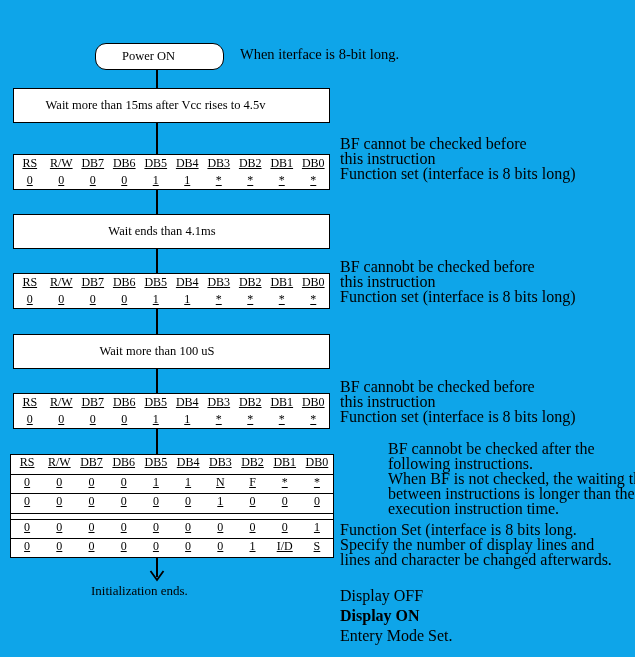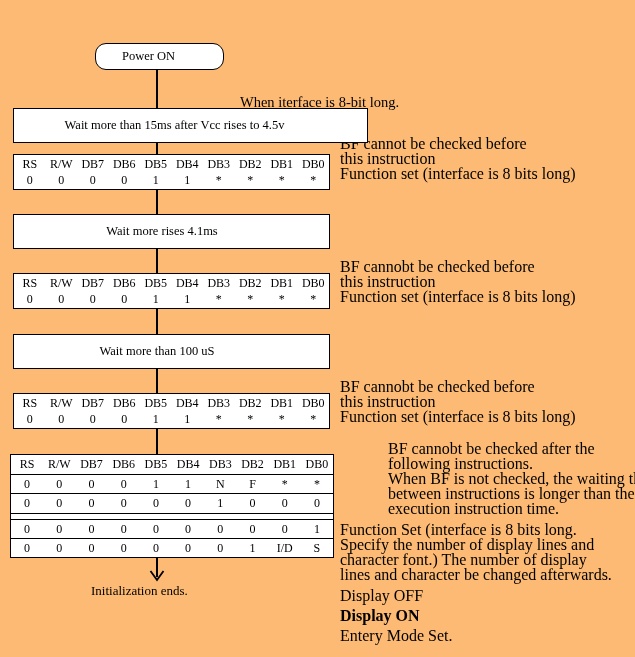--- a/index.html
+++ b/index.html
@@ -1,20 +1,20 @@
 <!DOCTYPE html>
 <html><head>
 <meta charset="utf-8">
 <style>
   html, body { margin: 0; padding: 0; background: #ffffff; }
   .stage {
     position: relative;
     width: 635px;
     height: 657px;
-    background: #fdba74;
+    background: #0ea5e9;
     color: #000000;
     font-family: "Liberation Serif", "DejaVu Serif", serif;
     overflow: hidden;
   }
   .vline {
     position: absolute;
     left: 156px;
     width: 2px;
     background: #000000;
     z-index: 0;
@@ -38,27 +38,26 @@
     align-items: center;
     justify-content: center;
     font-size: 12.5px;
     white-space: nowrap;
   }
   .heading {
     position: absolute;
     font-size: 14.5px;
     white-space: nowrap;
     z-index: 1;
-    margin-top: 48px;
   }
   .bit-table { padding-top: 1px; }
   .bit-row {
     display: flex;
-    align-items: center;
     height: 16.5px;
+    text-decoration: underline;
   }
   .cell {
     flex: 1;
     text-align: center;
     font-size: 12px;
     white-space: nowrap;
   }
   .big-table .bit-row.sep { border-bottom: 1.1px solid #000000; }
   .h19 { height: 19px; }
   .h18 { height: 18px; }
@@ -87,21 +86,21 @@
 <div class="stage">
 
   <div class="vline" style="top:68px;height:509px;"></div>
 
   <div class="node rounded" style="left:95px;top:43px;width:129px;height:27px;padding-right:22px;">
     <span>Power ON</span>
   </div>
 
   <div class="heading" style="left:240px;top:46px;">When iterface is 8-bit long.</div>
 
-  <div class="node waitbox" style="left:13px;top:108px;width:355px;height:35px;padding-right:32px;">
+  <div class="node waitbox" style="left:13px;top:88px;width:317px;height:35px;padding-right:32px;">
     <span>Wait more than 15ms after Vcc rises to 4.5v</span>
   </div>
 
   <div class="node bit-table" style="left:13px;top:154px;width:317px;">
     <div class="bit-row">
         <span class="cell">RS</span>
         <span class="cell">R/W</span>
         <span class="cell">DB7</span>
         <span class="cell">DB6</span>
         <span class="cell">DB5</span>
@@ -119,21 +118,21 @@
         <span class="cell">1</span>
         <span class="cell">1</span>
         <span class="cell">*</span>
         <span class="cell">*</span>
         <span class="cell">*</span>
         <span class="cell">*</span>
       </div>
   </div>
 
   <div class="node waitbox" style="left:13px;top:214px;width:317px;height:35px;padding-right:19px;">
-    <span>Wait more rises 4.1ms</span>
+    <span>Wait ends than 4.1ms</span>
   </div>
 
   <div class="node bit-table" style="left:13px;top:273px;width:317px;">
     <div class="bit-row">
         <span class="cell">RS</span>
         <span class="cell">R/W</span>
         <span class="cell">DB7</span>
         <span class="cell">DB6</span>
         <span class="cell">DB5</span>
         <span class="cell">DB4</span>
@@ -279,21 +278,20 @@
       <div>BF cannobt be checked after the</div>
       <div>following instructions.</div>
       <div>When BF is not checked, the waiting this</div>
       <div>between instructions is longer than the</div>
       <div>execution instruction time.</div>
     </div>
 
   <div class="ann" style="top:522px;">
       <div>Function Set (interface is 8 bits long.</div>
       <div>Specify the number of display lines and</div>
-      <div>character font.) The number of display</div>
       <div>lines and character be changed afterwards.</div>
     </div>
 
   <div class="ann" style="top:588px;">Display OFF</div>
   <div class="ann" style="top:608px;font-weight:bold;">Display ON</div>
   <div class="ann" style="top:628px;">Entery Mode Set.</div>
 
 </div>
 
 </body></html>

